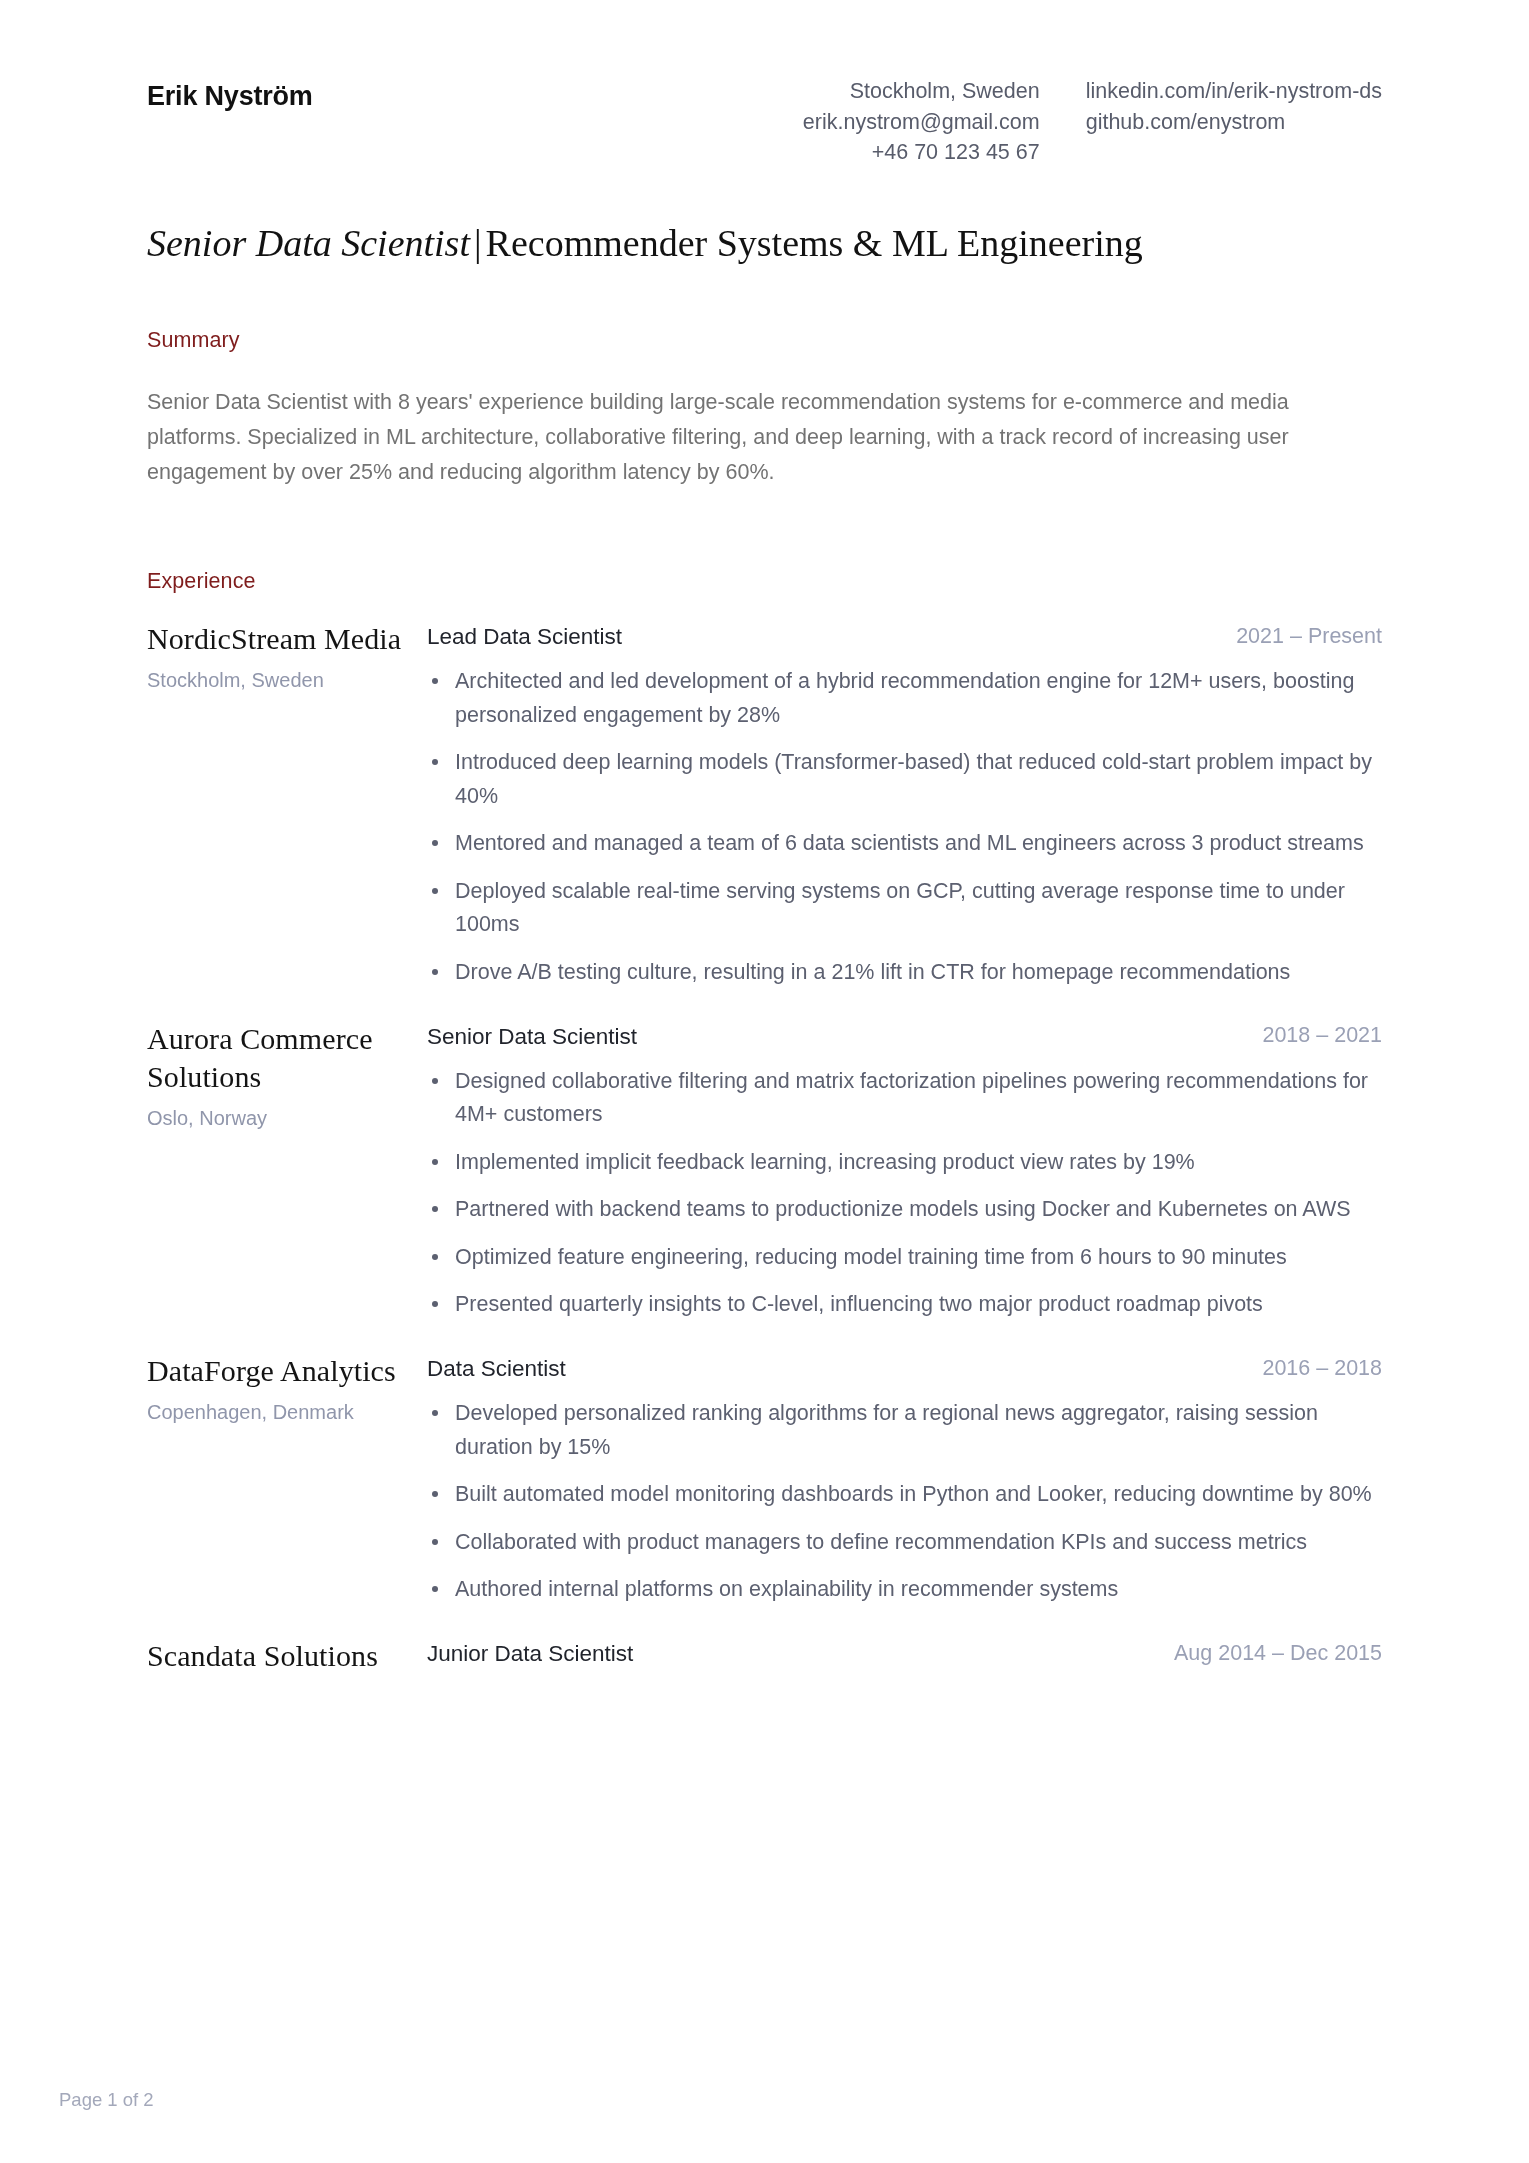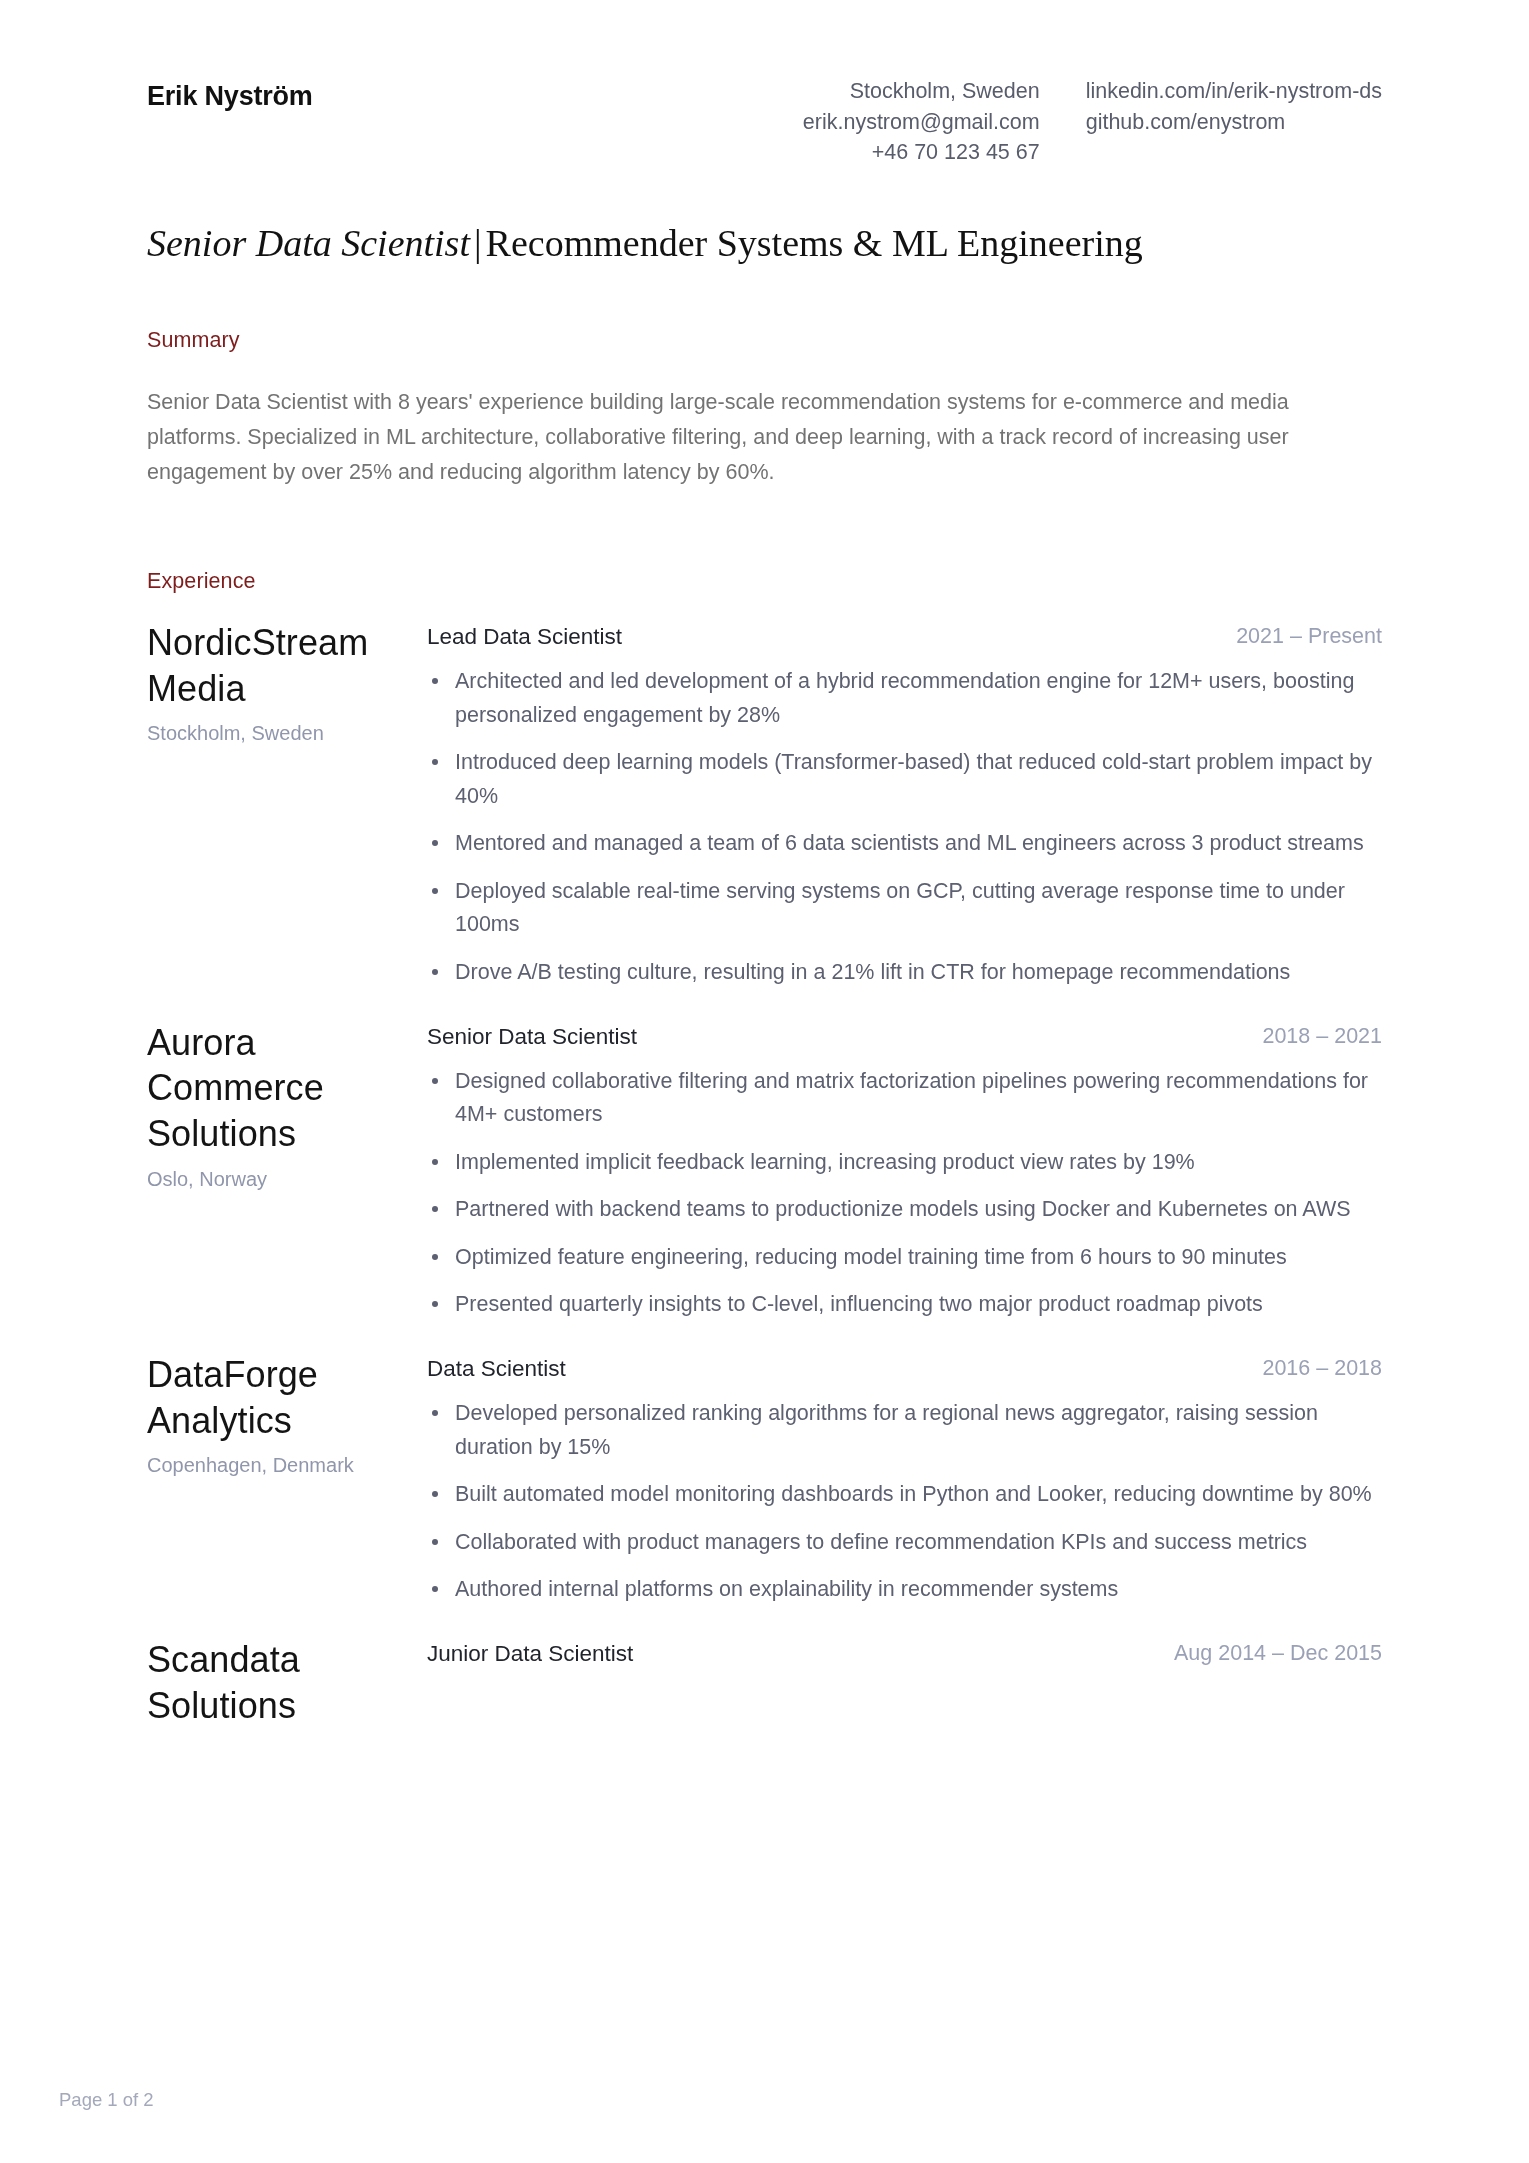--- a/index.html
+++ b/index.html
@@ -113,40 +113,40 @@
   .job:first-child {
     margin-top: 8px;
   }
   .job-left {
     width: 280px;
     flex: 0 0 280px;
     padding-right: 20px;
     box-sizing: border-box;
   }
   .company {
-    font-family: Liberation Sans, sans-serif;
-    font-size: 36px;
+    font-family: Liberation Serif, serif;
+    font-size: 30px;
     color: #141414;
     line-height: 1.27;
     letter-spacing: 0.1px;
   }
   .job-location {
     margin-top: 9px;
     font-size: 20px;
     color: #9096ab;
     line-height: 1.35;
   }
   .job-right {
     flex: 1 1 auto;
     min-width: 0;
     padding-top: 2px;
   }
   .job-head {
     display: flex;
-    align-items: flex-end;
+    align-items: center;
     justify-content: space-between;
     gap: 24px;
   }
   .job-role {
     font-size: 22.5px;
     color: #21242c;
     line-height: 1.3;
     font-weight: 500;
   }
   .job-dates {

